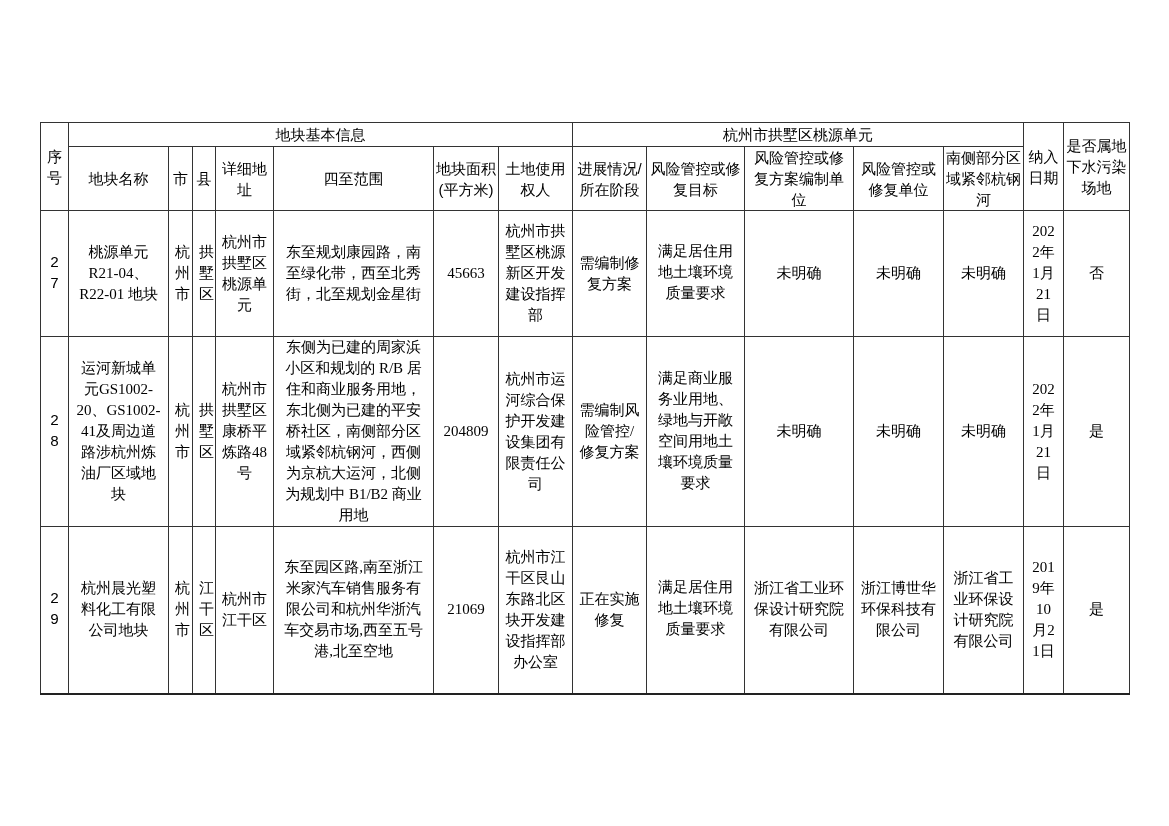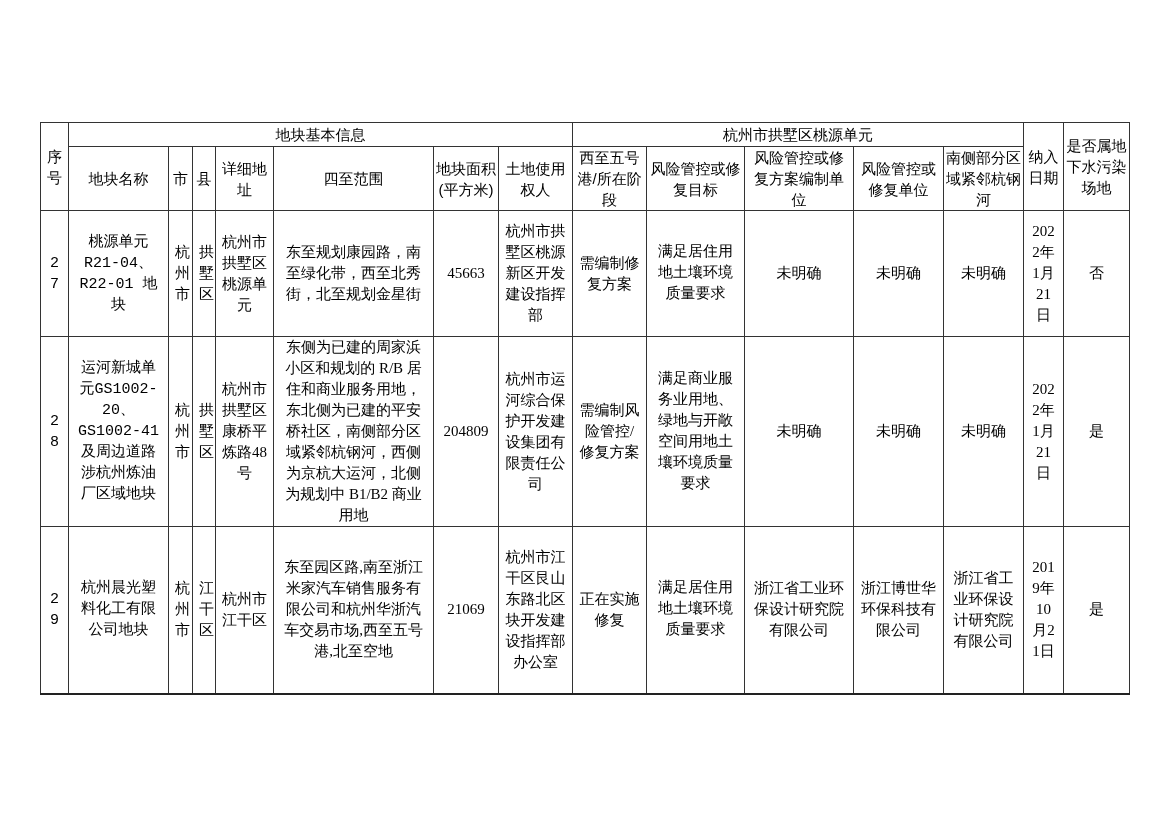--- a/index.html
+++ b/index.html
@@ -38,21 +38,21 @@
   table.parcel { border: 1px solid #333333; }
   table.parcel tr:last-child td { border-bottom: 2px solid #222222; }
   table.parcel th {
     font-family: "Liberation Sans", "DejaVu Sans", sans-serif;
     font-weight: normal;
     padding: 0 2px;
     word-break: break-all;
   }
   
   td.c-no     { padding: 0 2px; font-family: Liberation Mono, monospace; }
-  td.c-name   { padding: 0 8px; font-family: Liberation Mono, monospace; }
+  td.c-name   { padding: 0 8px; }
   td.c-city   { padding: 0 2px; margin-left: 41px; }
   td.c-county { padding: 0 2px; }
   td.c-addr   { padding: 0 4px; }
   td.c-bound  { padding: 0 4px; }
   td.c-area   { padding: 0 2px; }
   td.c-user   { padding: 0 10px; }
   td.c-prog   { padding: 0 6px; word-break: break-all; }
   td.c-target { padding: 0 9px; font-family: Liberation Mono, monospace; }
   td.c-plan   { padding: 0 7px; }
   td.c-repair { padding: 0 2px; }
@@ -97,21 +97,21 @@
       <th rowspan="2">是否属地下水污染场地</th>
     </tr>
     <tr class="hdr-sub">
       <th>地块名称</th>
       <th>市</th>
       <th>县</th>
       <th>详细地址</th>
       <th>四至范围</th>
       <th>地块面积(平方米)</th>
       <th>土地使用权人</th>
-      <th>西至五号港/所在阶段</th>
+      <th>进展情况/所在阶段</th>
       <th>风险管控或修复目标</th>
       <th>风险管控或修复方案编制单位</th>
       <th>风险管控或修复单位</th>
       <th>南侧部分区域紧邻杭钢河</th>
     </tr>
 
     <tr class="row-27">
       <td class="c-no">27</td>
       <td class="c-name">桃源单元R21-04、R22-01 地块</td>
       <td class="c-city">杭州市</td>

